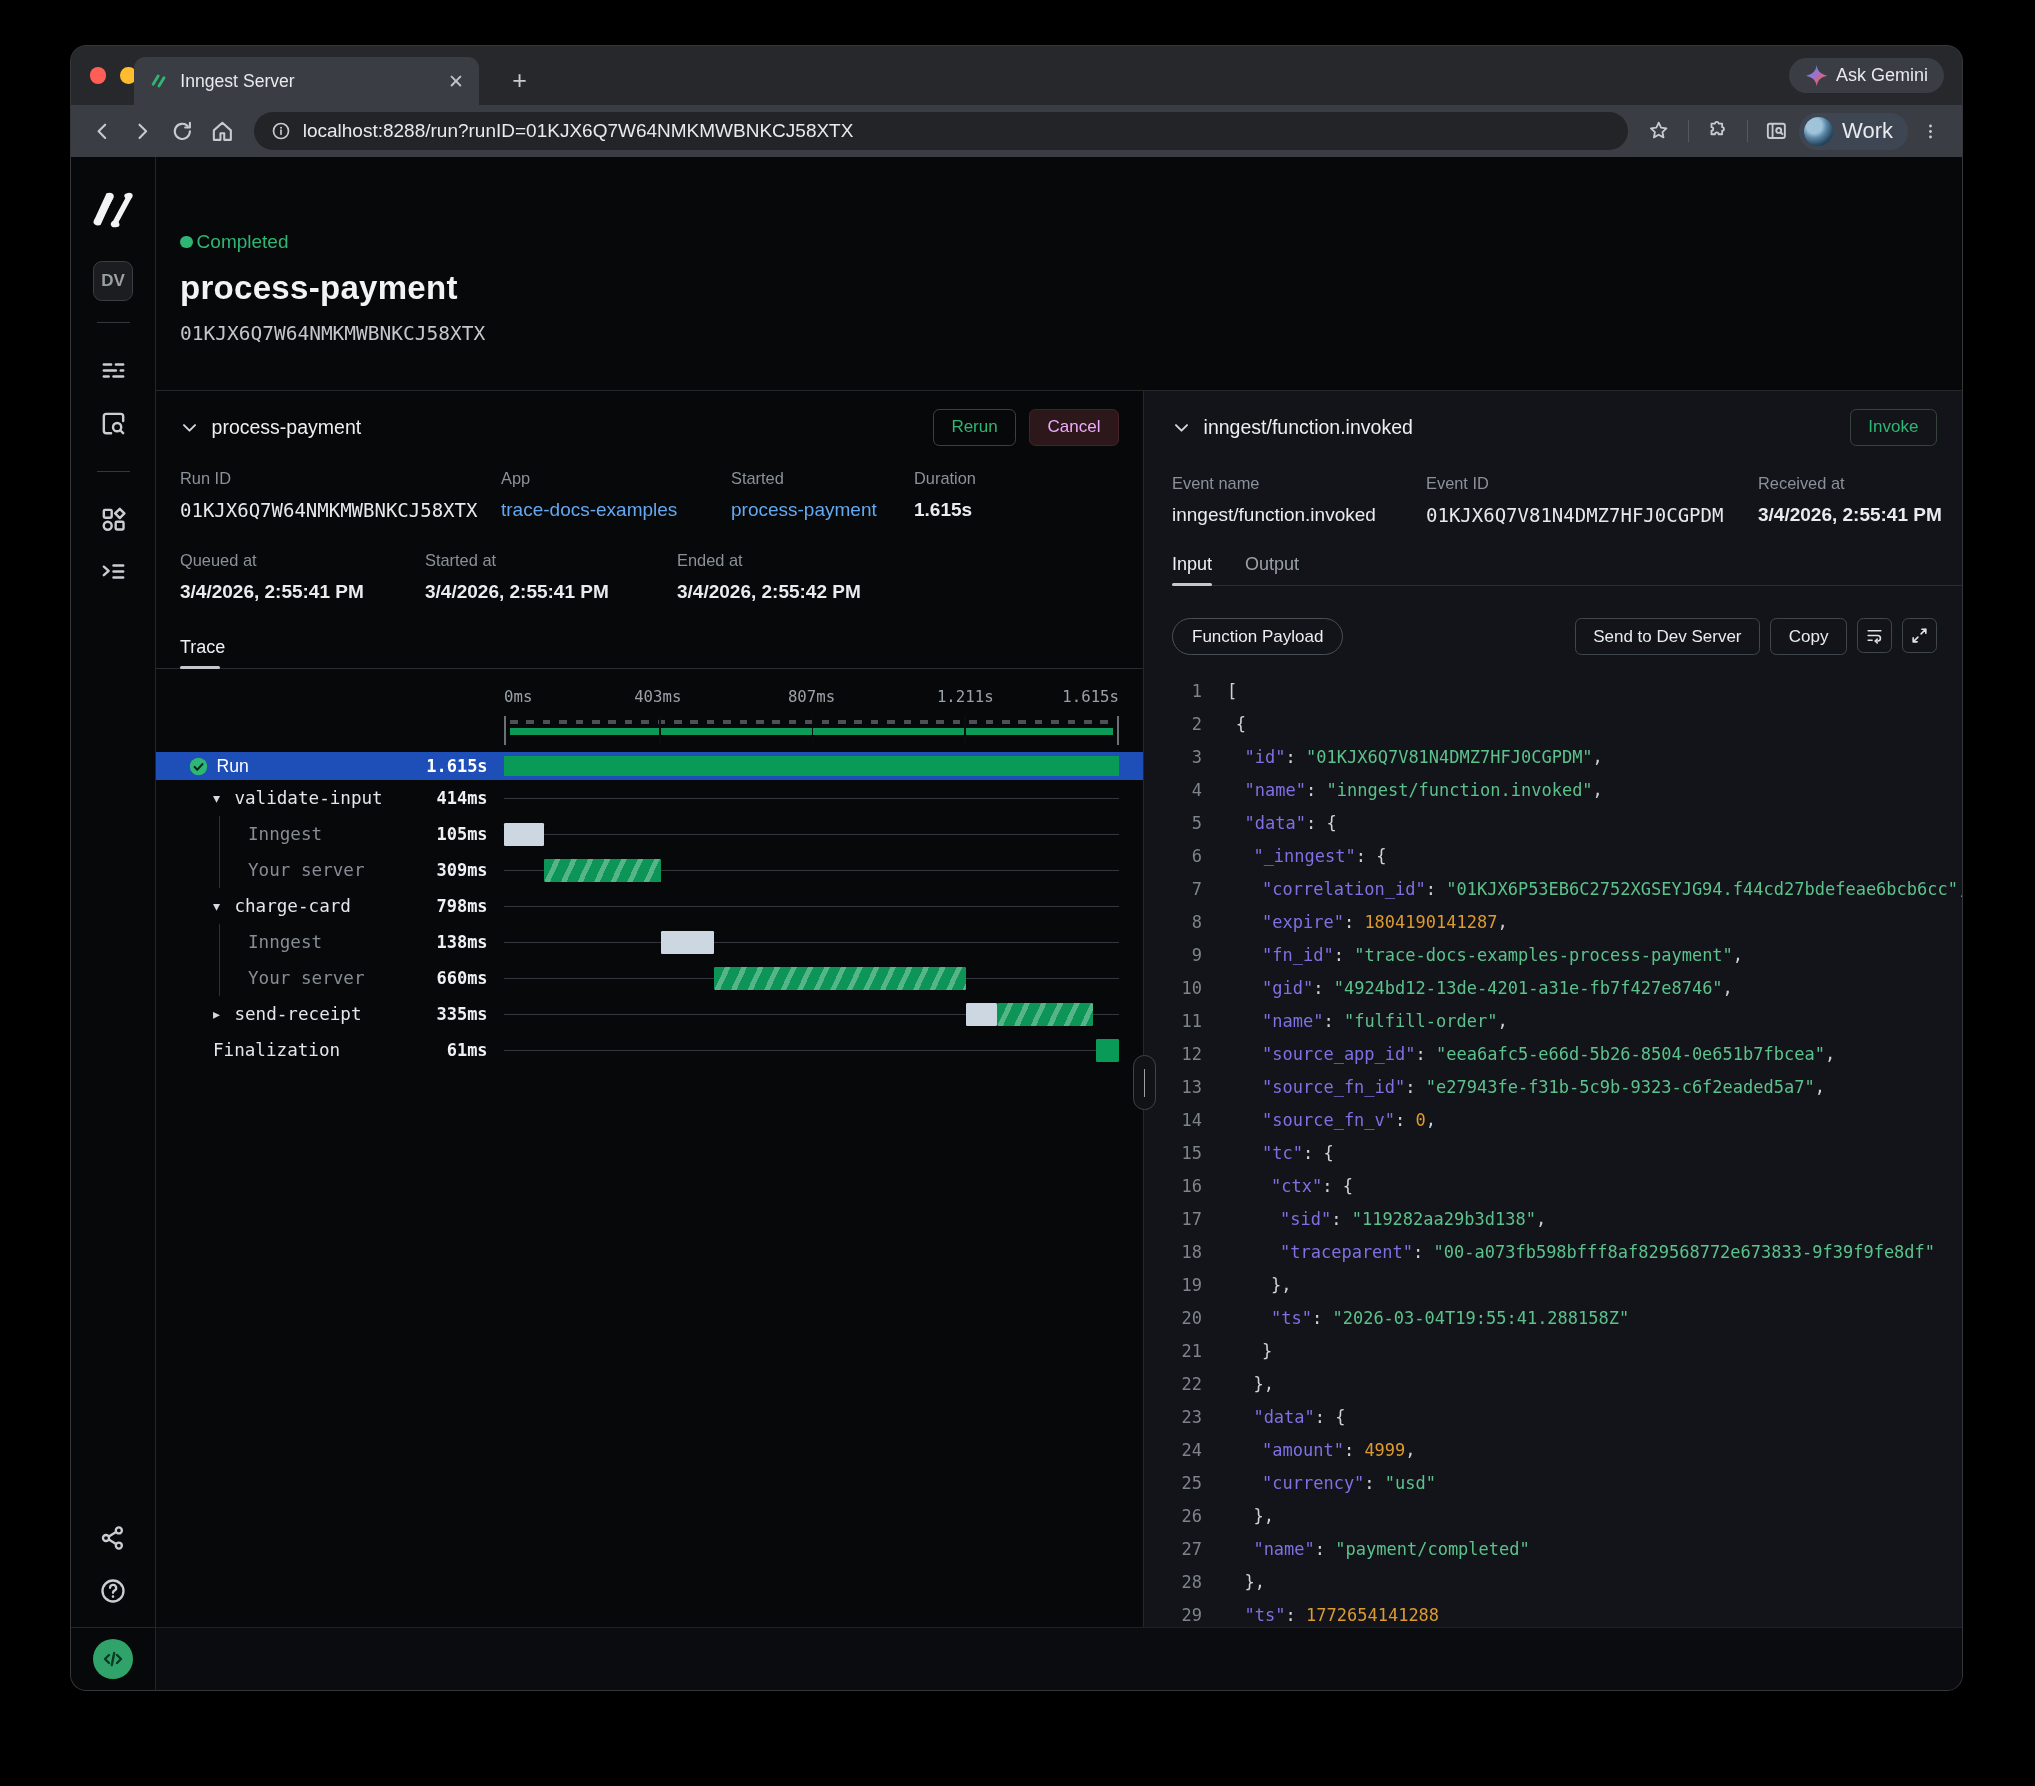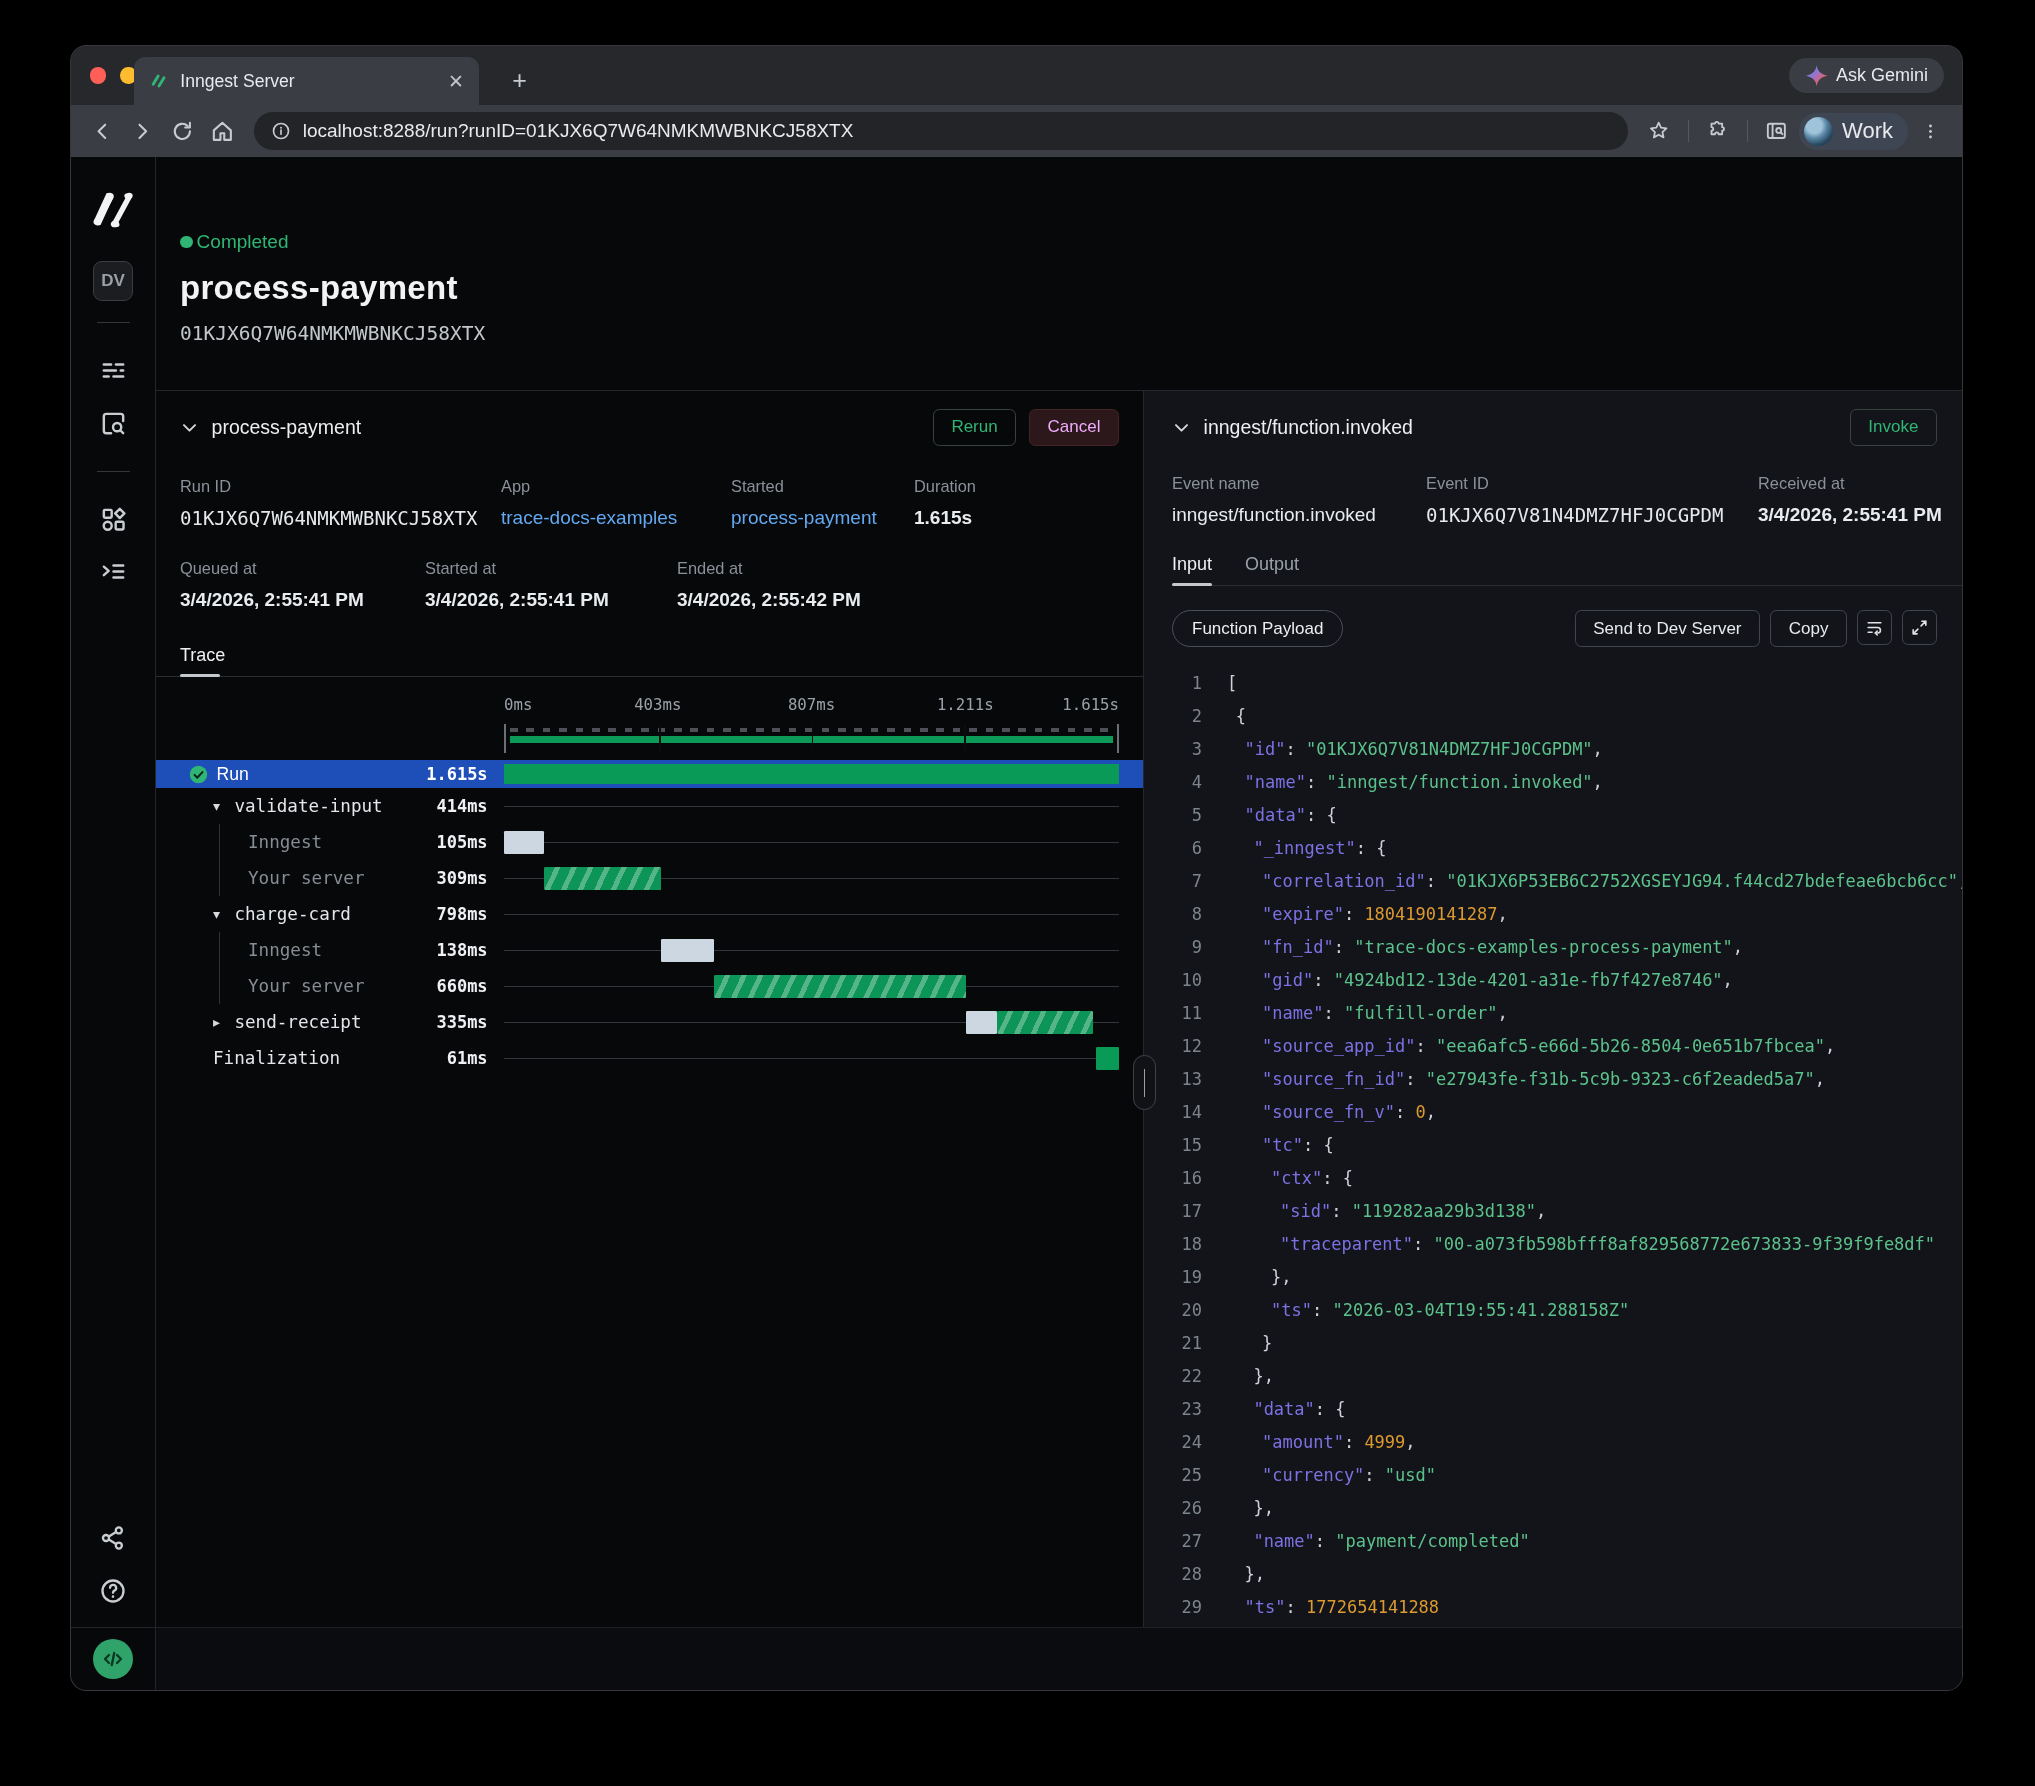--- a/index.html
+++ b/index.html
@@ -67,30 +67,30 @@
 
   .section-head { display:flex; align-items:center; margin-top:17.6px; gap:12.6px; }
   .chev { color:#d4d7db; flex:0 0 auto; }
   .section-title { color:#edeef0; font-size:19.5px; flex:1; white-space:nowrap; overflow:hidden; }
   .btn { border-radius:6.3px; border:0.6px solid #40464e; background:transparent; color:#e8ebee;
     font-size:17px; font-family:"Liberation Sans", sans-serif; padding:7.6px 17.6px; }
   .btn.green { color:#2fb574; border-color:#39433e; }
   .btn.danger { color:#f0abfc; border-color:#452326; background:#2c181a; }
   .iconbtn { width:35px; height:35px; padding:0; display:flex; align-items:center; justify-content:center; color:#dfe2e6; }
 
-  .meta-grid { display:flex; margin-top:31px; }
+  .meta-grid { display:flex; margin-top:23px; }
   .meta-grid.row2 { margin-top:30px; }
   .meta-cell .lbl { color:#8b919a; font-size:16.4px; }
   .meta-cell .val { margin-top:11.3px; font-size:19px; color:#e9ecef; white-space:nowrap; }
   .val.mono { font-family:"DejaVu Sans Mono", monospace; color:#e6e9ec; }
   .val.link { color:#63a8f2; }
   .val.strong { font-weight:bold; }
 
   .tabsbar { display:flex; gap:33px; margin:34px -24px 0; padding:0 24px; border-bottom:0.6px solid #2a2d32; }
-  .right-panel .tabsbar { margin:28px 0 0 0; padding:0; }
+  .right-panel .tabsbar { margin:28px 0 8px 0; padding:0; }
   .tabitem { padding-bottom:10px; position:relative; font-size:18px; color:#9aa1a8; }
   .tabitem.active { color:#eef0f3; }
   .tabitem.active::after { content:""; position:absolute; left:0; bottom:-0.6px; height:3.1px; width:40px; background:#c4c8cd; border-radius:1.9px; }
 
   
   .timeline { margin-top:14px; }
   .tl-head { display:flex; height:69px; }
   .tl-head-label { flex:0 0 324px; }
   .tl-head-track { flex:1; position:relative; }
   .axis-lab { position:absolute; top:3.8px; transform:translateX(-50%); color:#9ba1a9; font-size:15.7px; font-family:"DejaVu Sans Mono", monospace; white-space:nowrap; }

